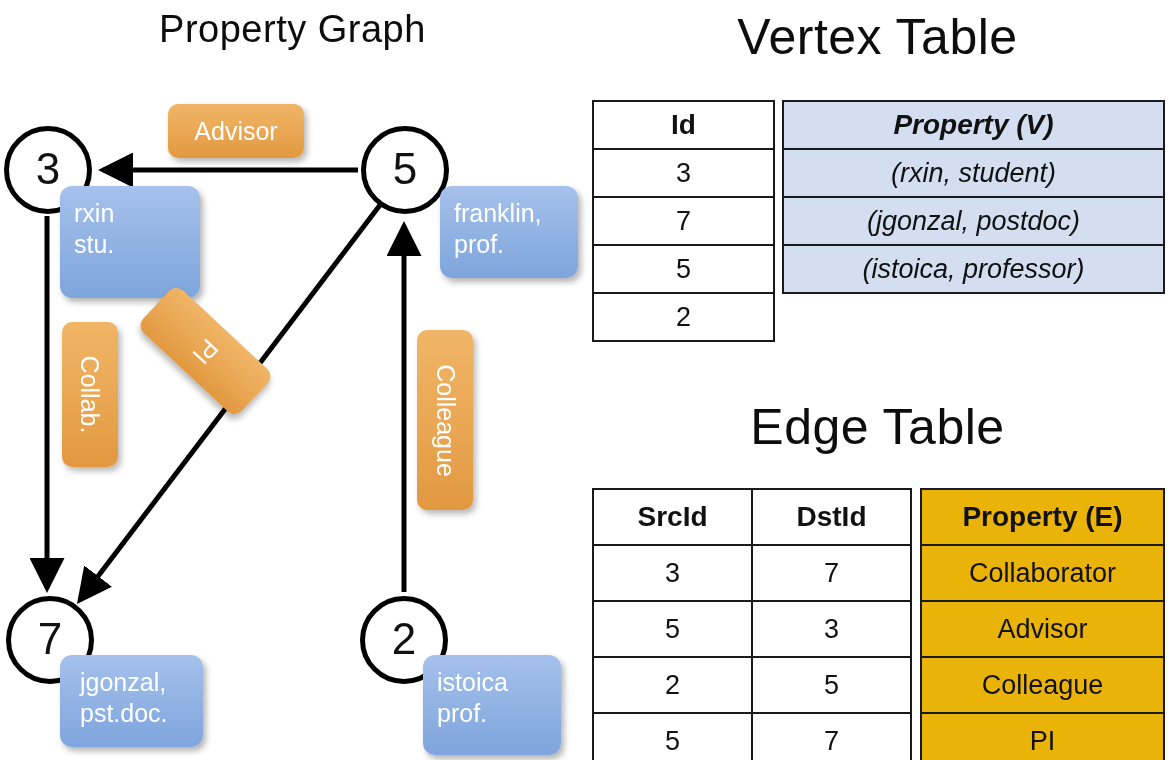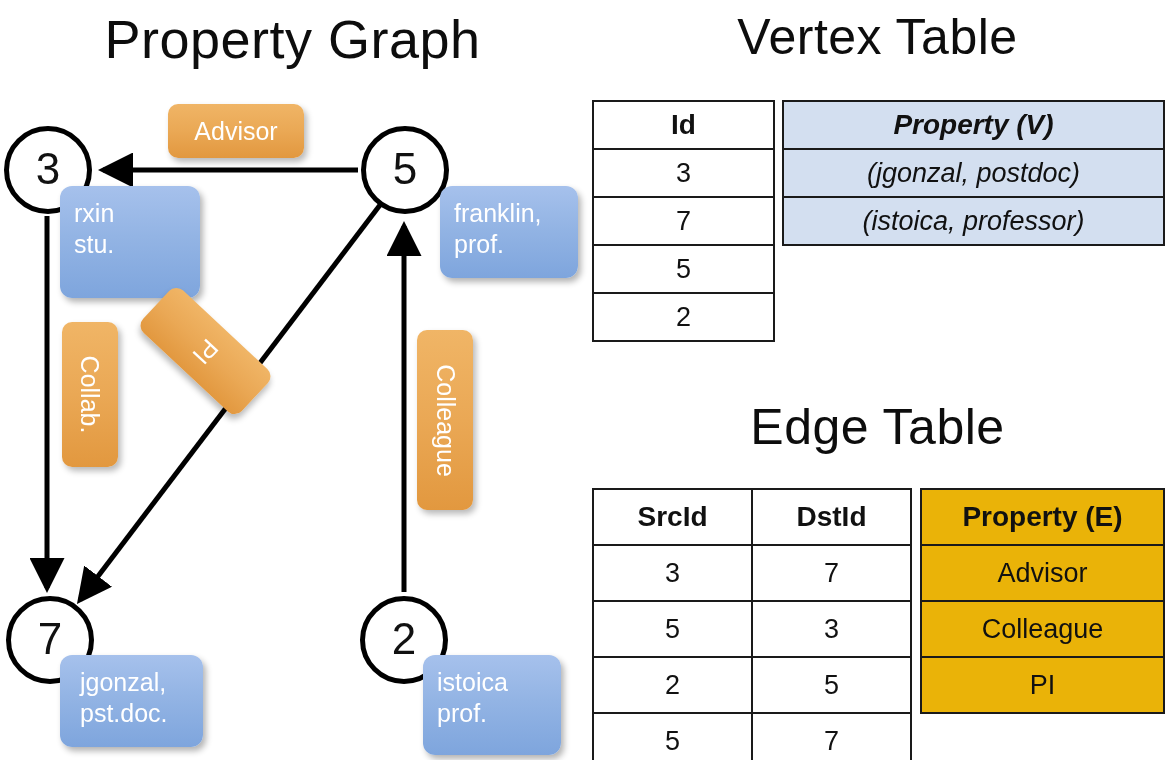--- a/index.html
+++ b/index.html
@@ -21,21 +21,21 @@
     position: absolute;
     font-family: "Liberation Sans", sans-serif;
     font-weight: 300;
     color: #0d0d0d;
     white-space: nowrap;
     letter-spacing: 0.5px;
   }
   #title-property-graph {
     left: 0; top: 8px; width: 585px;
     text-align: center;
-    font-size: 54px;
+    font-size: 38px;
   }
   #title-vertex-table {
     left: 585px; top: 8px; width: 585px;
     text-align: center;
     font-size: 50px;
   }
   #title-edge-table {
     left: 585px; top: 398px; width: 585px;
     text-align: center;
     font-size: 50px;
@@ -252,20 +252,23 @@
     </tr>
   </tbody>
 </table>
 
 <table class="tbl blue" id="vertex-prop-table">
   <tbody>
     <tr>
       <td class="hdr">Property (V)</td>
     </tr>
     <tr>
+      <td>(rxin, student)</td>
+    </tr>
+    <tr>
       <td>(jgonzal, postdoc)</td>
     </tr>
     <tr>
       <td>(istoica, professor)</td>
     </tr>
   </tbody>
 </table>
 
 <table class="tbl plain" id="edge-ids-table">
   <tbody>
@@ -291,20 +294,23 @@
     </tr>
   </tbody>
 </table>
 
 <table class="tbl orange" id="edge-prop-table">
   <tbody>
     <tr>
       <td class="hdr">Property (E)</td>
     </tr>
     <tr>
+      <td>Collaborator</td>
+    </tr>
+    <tr>
       <td>Advisor</td>
     </tr>
     <tr>
       <td>Colleague</td>
     </tr>
     <tr>
       <td>PI</td>
     </tr>
   </tbody>
 </table>

